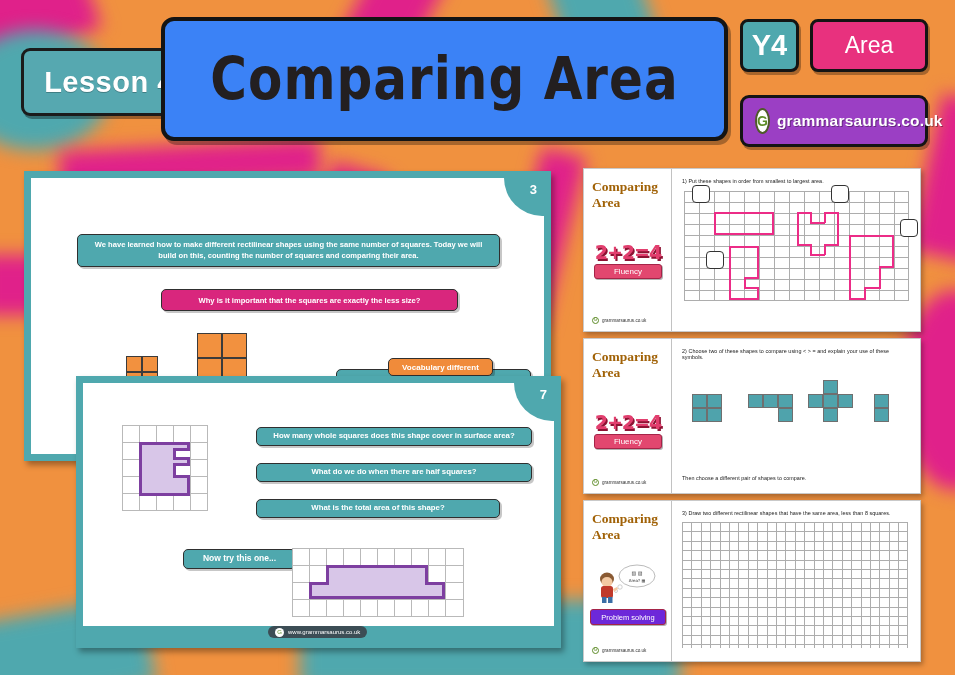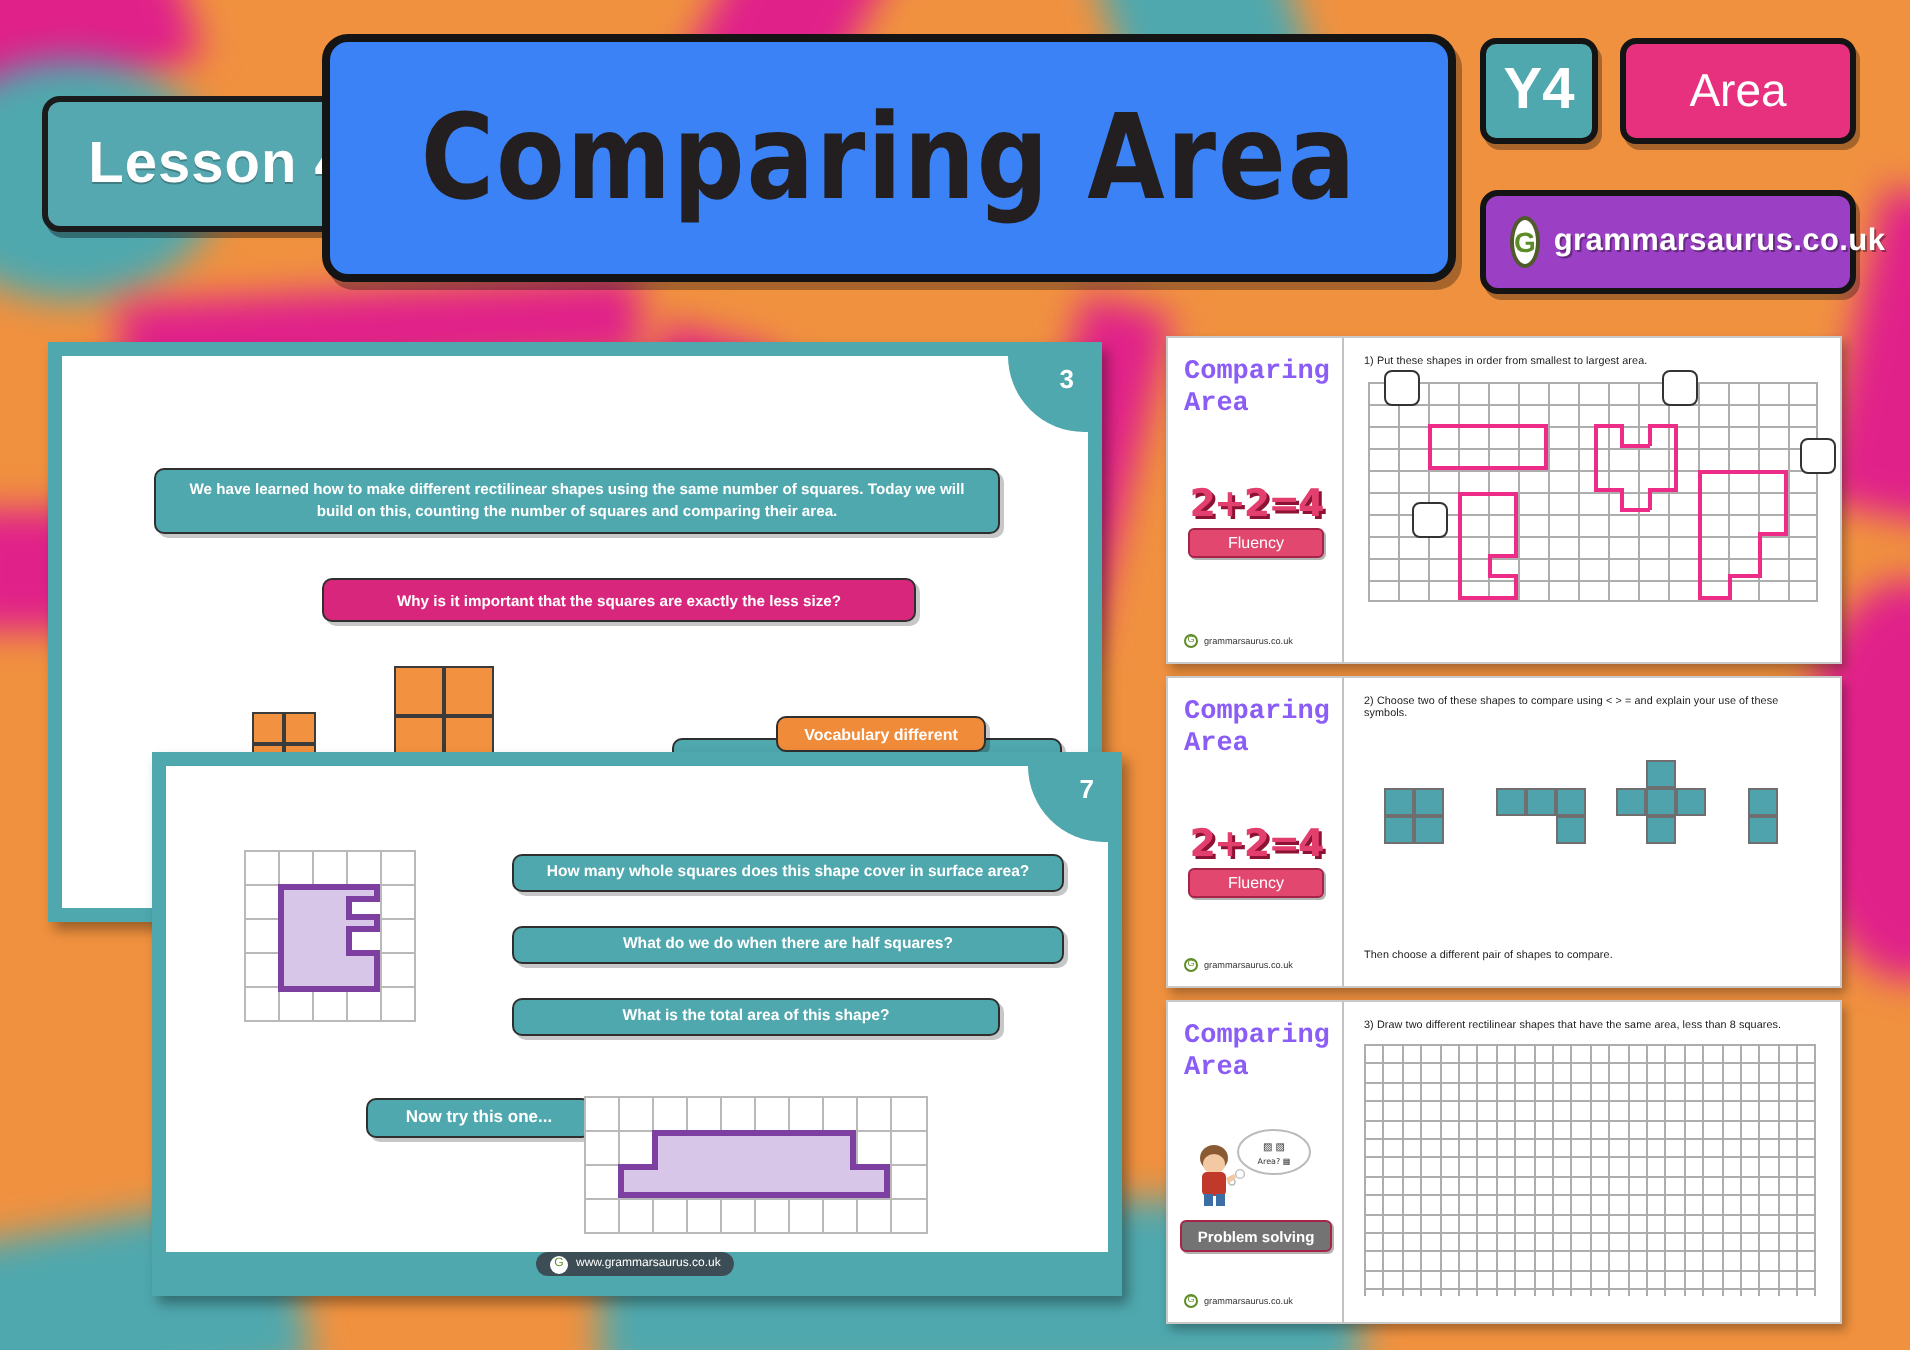--- a/index.html
+++ b/index.html
@@ -139,39 +139,39 @@
   .sheet {
     position:absolute; background:#fff; border:1px solid #c9c9c9;
     box-shadow:2px 3px 5px rgba(0,0,0,.30);
     display:flex;
   }
   .sheet .side {
     width:88px; border-right:1px solid #c2c2c2; position:relative;
     padding:10px 8px 0 8px; flex:0 0 88px;
   }
   .sheet .side .h {
-    font-size:13.5px; font-weight:bold; color:#8b5cf6; line-height:1.22;
-    font-family:Liberation Mono, monospace;
+    font-size:13.5px; font-weight:bold; color:#a16207; line-height:1.22;
+    font-family:Liberation Serif, serif;
   }
   .sheet .body { flex:1; position:relative; padding:9px 10px 0 10px; }
   .sheet .q { font-size:5.4px; color:#1a1a1a; letter-spacing:.05px; }
 
   .eq-badge { position:absolute; left:10px; top:72px; width:68px; text-align:center; }
   .eq-badge .eq {
     font-size:19px; font-weight:bold; color:#E23E6E; letter-spacing:-1px;
     text-shadow:1.5px 1.5px 0 #8d1233; font-family:"DejaVu Sans", sans-serif;
   }
   .eq-badge .tag {
     margin-top:1px; background:#E2476F; border:1px solid #a52448; border-radius:3px;
     color:#fff; font-size:8px; padding:2px 0; box-shadow:1px 1px 0 rgba(0,0,0,.3);
   }
   .ps-badge { position:absolute; left:6px; top:62px; width:76px; text-align:center; }
   .ps-badge .tag {
-    background:#737373; border:1px solid #a52448; border-radius:3px;
-    color:#fff; font-size:7.5px; padding:2.5px 0; box-shadow:1px 1px 0 rgba(0,0,0,.3);font-weight:bold;
+    background:#6d28d9; border:1px solid #a52448; border-radius:3px;
+    color:#fff; font-size:7.5px; padding:2.5px 0; box-shadow:1px 1px 0 rgba(0,0,0,.3);
   }
   .sheet .brandline {
     position:absolute; left:8px; bottom:7px; display:flex; align-items:center; gap:3px;
     font-size:4.6px; color:#333;
   }
   .sheet .brandline .bl {
     width:7px;height:7px;border-radius:50%;background:#fff;border:1px solid #5d8c27;
     display:flex;align-items:center;justify-content:center;font-size:4.5px;color:#5d8c27;line-height:1;
   }
 

